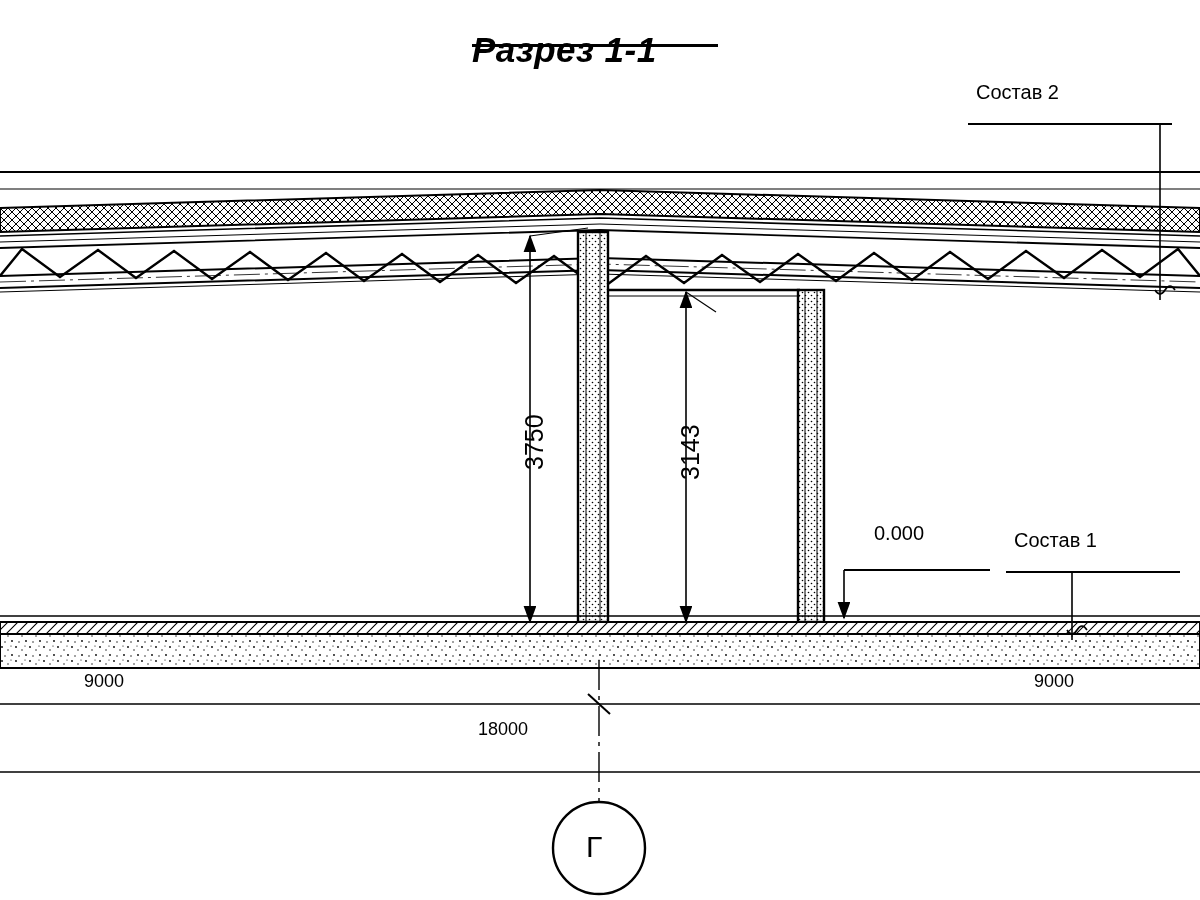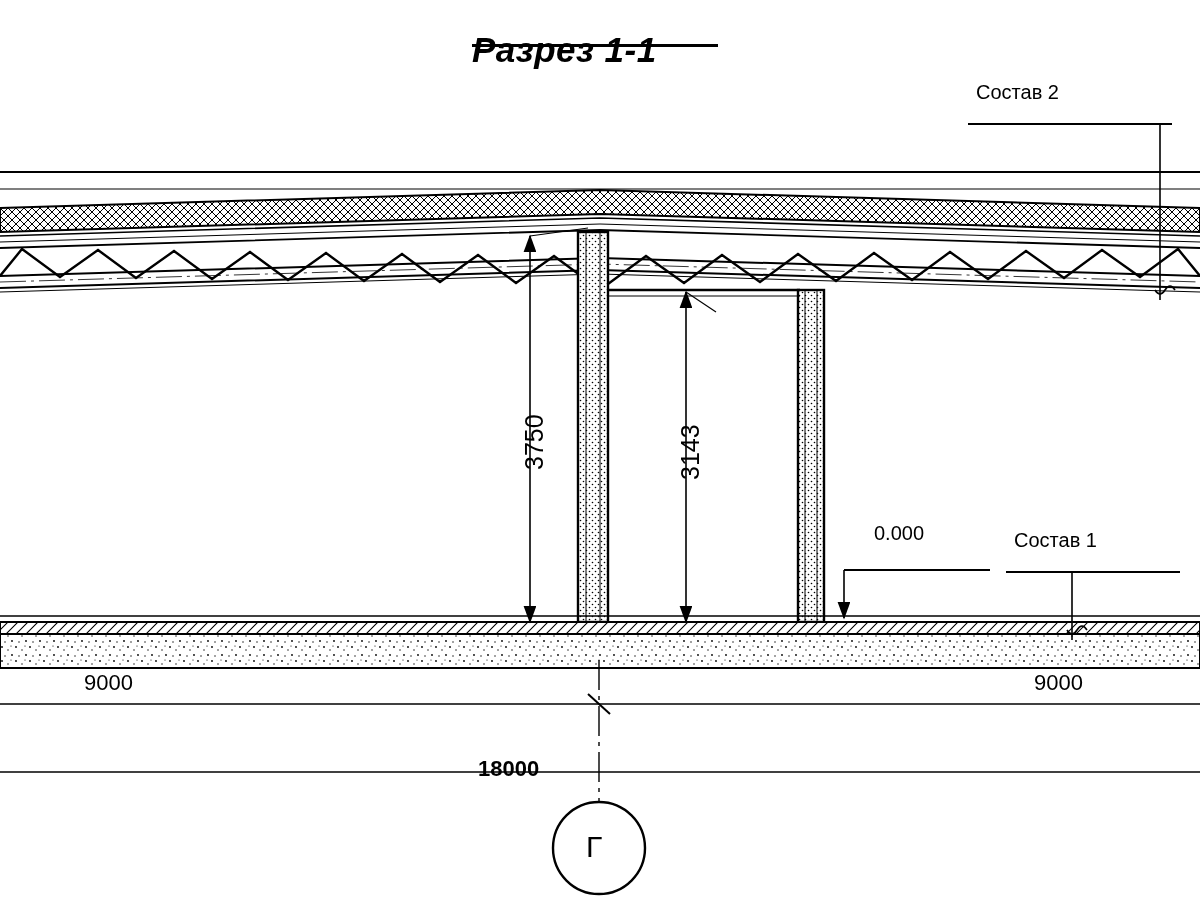--- a/index.html
+++ b/index.html
@@ -31,21 +31,21 @@
   .title {
     font-size: 35px;
     font-style: italic;
     font-weight: bold;
     letter-spacing: 0.5px;
   }
   .note {
     font-size: 20px;
   }
   .dim {
-    font-size: 22px;
+    font-size: 18px;
   }
   .vdim {
     font-size: 25px;
     transform-origin: 0 0;
     transform: rotate(-90deg);
   }
   .axis-letter {
     font-size: 30px;
   }
 </style>
@@ -195,17 +195,17 @@
   <div class="lbl note" style="left:874px; top:523px;">0.000</div>
 
   <div class="lbl vdim" style="left:522px; top:470px;">3750</div>
 
   <div class="lbl vdim" style="left:678px; top:480px;">3143</div>
 
   <div class="lbl dim" style="left:84px; top:672px;">9000</div>
 
   <div class="lbl dim" style="left:1034px; top:672px;">9000</div>
 
-  <div class="lbl dim" style="left:478px; top:758px;font-weight:bold;">18000</div>
+  <div class="lbl dim" style="left:478px; top:720px;">18000</div>
 
   <div class="lbl axis-letter" style="left:586px; top:832px;">Г</div>
 
 </div>
 
 </body></html>

